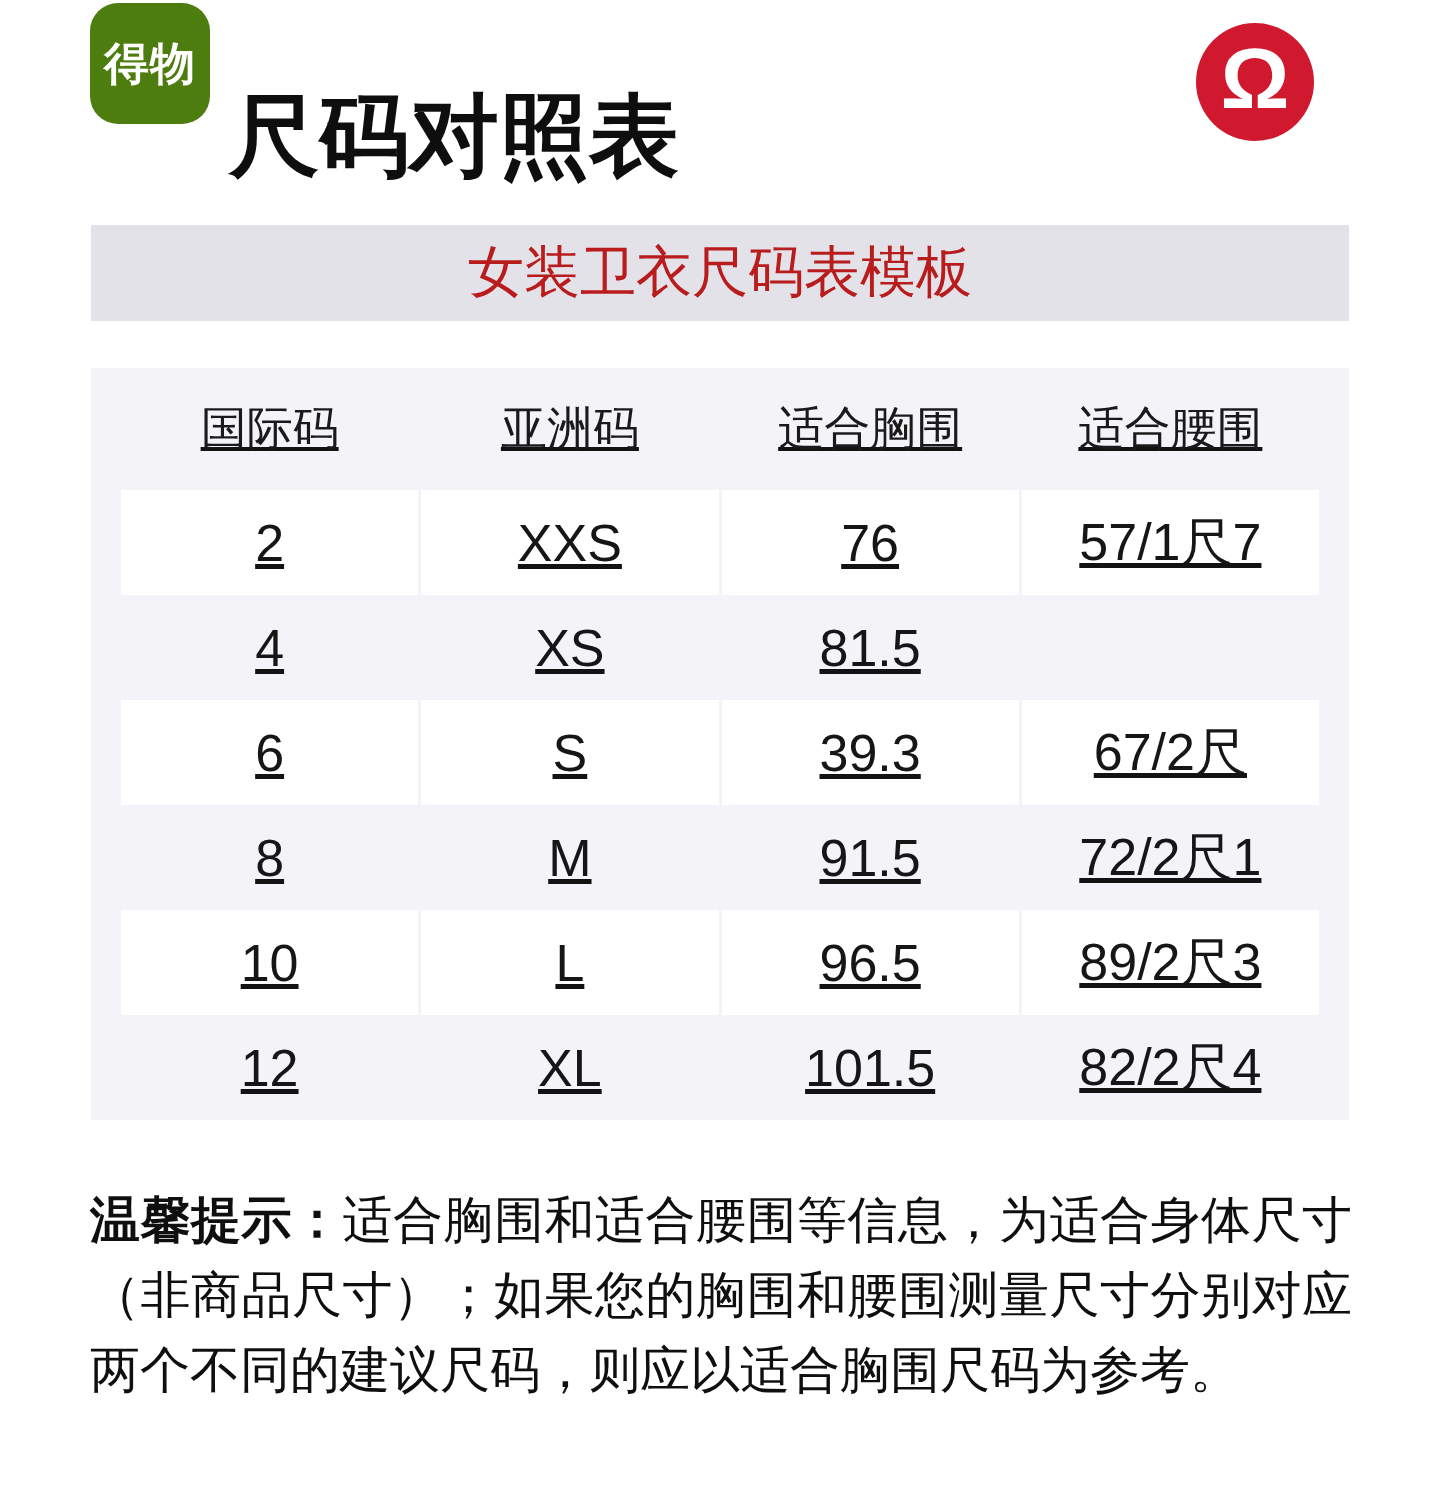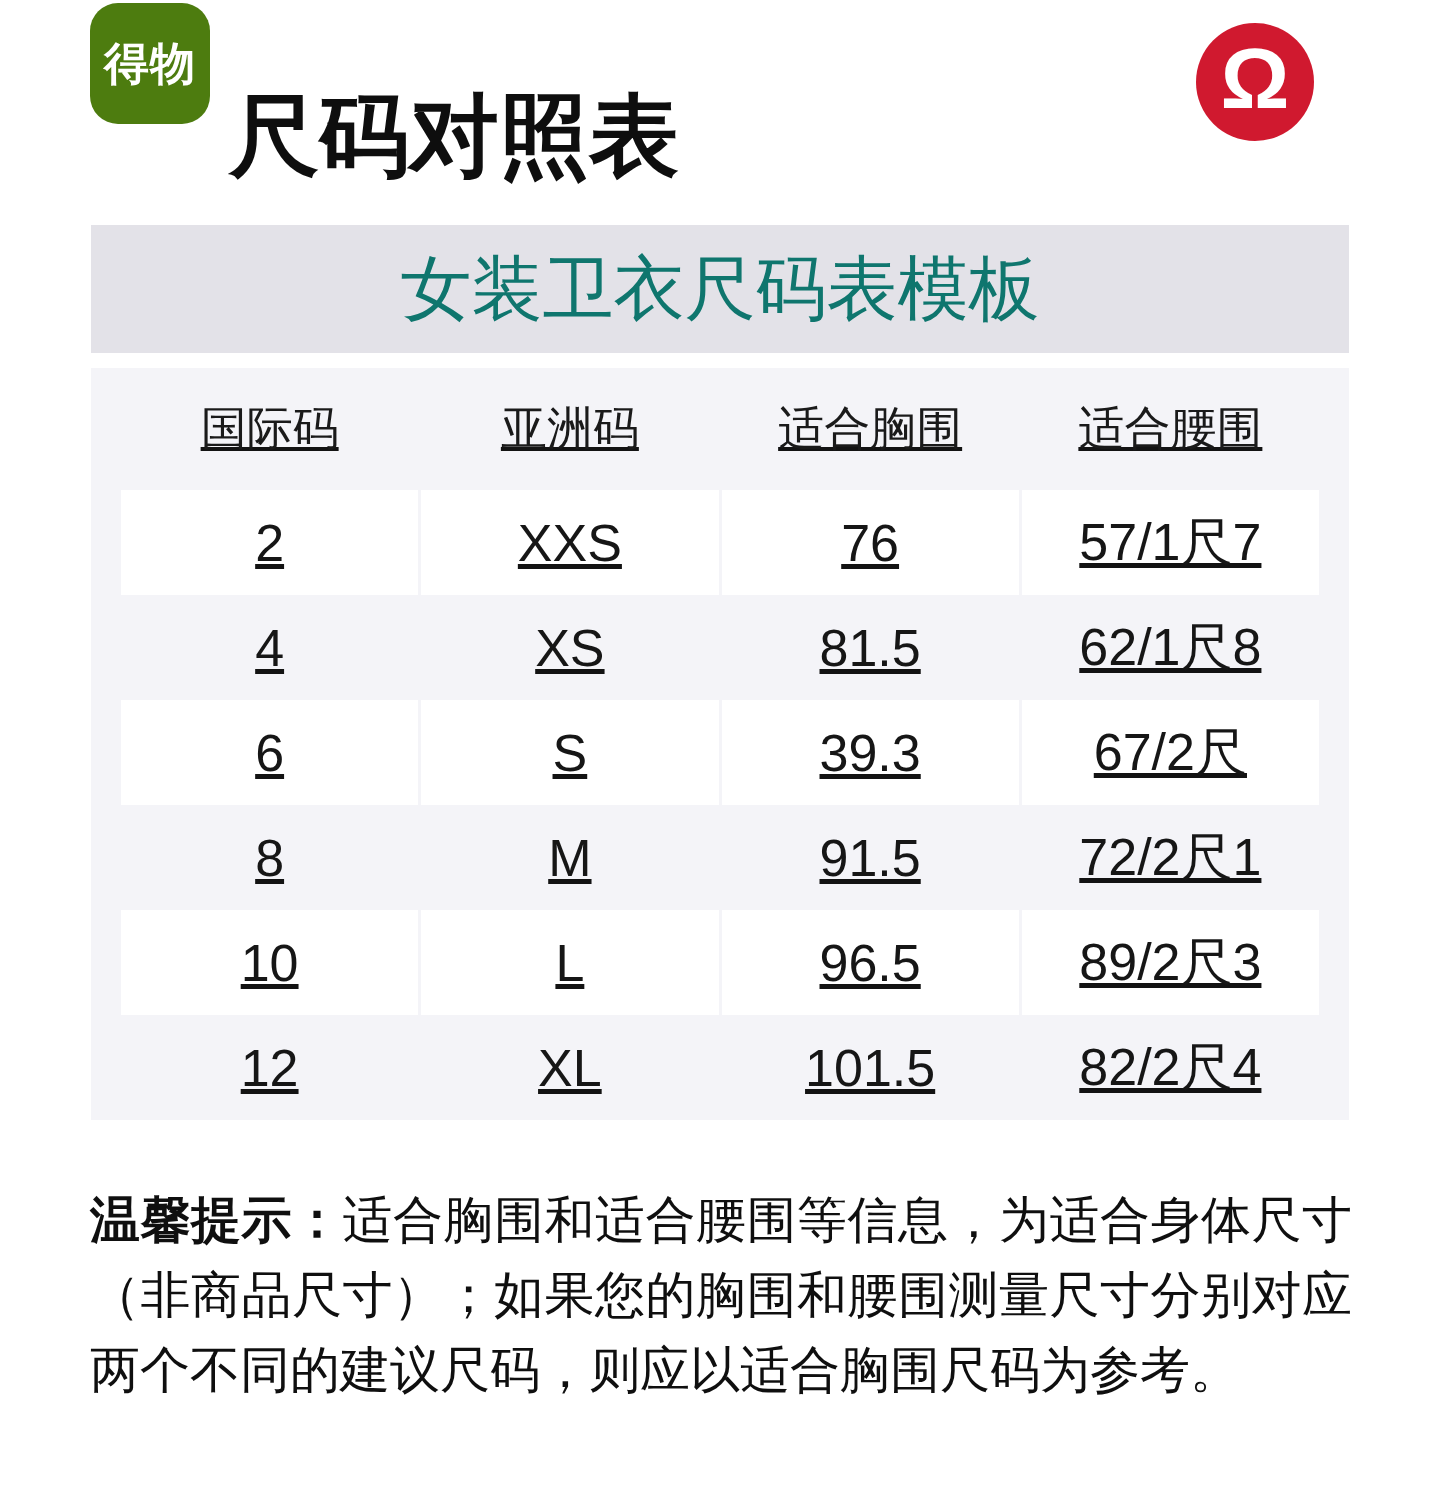--- a/index.html
+++ b/index.html
@@ -28,23 +28,23 @@
     border-radius:50%; background:#d0192f;
     display:flex; align-items:center; justify-content:center;
   }
   .brand-logo .omega {
     color:#ffffff; font-size:86px; font-weight:700; line-height:1;
     transform:translateY(-4px);
   }
 
   
   .table-bar {
-    position:absolute; left:91px; top:225px; width:1258px; height:128px;
+    position:absolute; left:91px; top:225px; width:1258px; height:96px;
     background:#e3e2e8; display:flex; align-items:center; justify-content:center;
-    font-size:71px; font-weight:500; color:#0f766e;
+    font-size:56px; font-weight:500; color:#b91c1c;
   }
 
   
   .size-table {
     position:absolute; left:91px; top:368px; width:1258px; height:752px;
     background:#f4f4f8; padding:0 30px; box-sizing:border-box;text-decoration:underline;
   }
   .thead {
     height:122px; display:grid; grid-template-columns:repeat(4,1fr); column-gap:3px;
   }
@@ -97,21 +97,20 @@
     <div class="trow striped">
       <div class="cell">2</div>
       <div class="cell">XXS</div>
       <div class="cell">76</div>
       <div class="cell">57/1尺7</div>
     </div>
     <div class="trow">
       <div class="cell">4</div>
       <div class="cell">XS</div>
       <div class="cell">81.5</div>
-      <div class="cell">62/1尺8</div>
     </div>
     <div class="trow striped">
       <div class="cell">6</div>
       <div class="cell">S</div>
       <div class="cell">39.3</div>
       <div class="cell">67/2尺</div>
     </div>
     <div class="trow">
       <div class="cell">8</div>
       <div class="cell">M</div>

